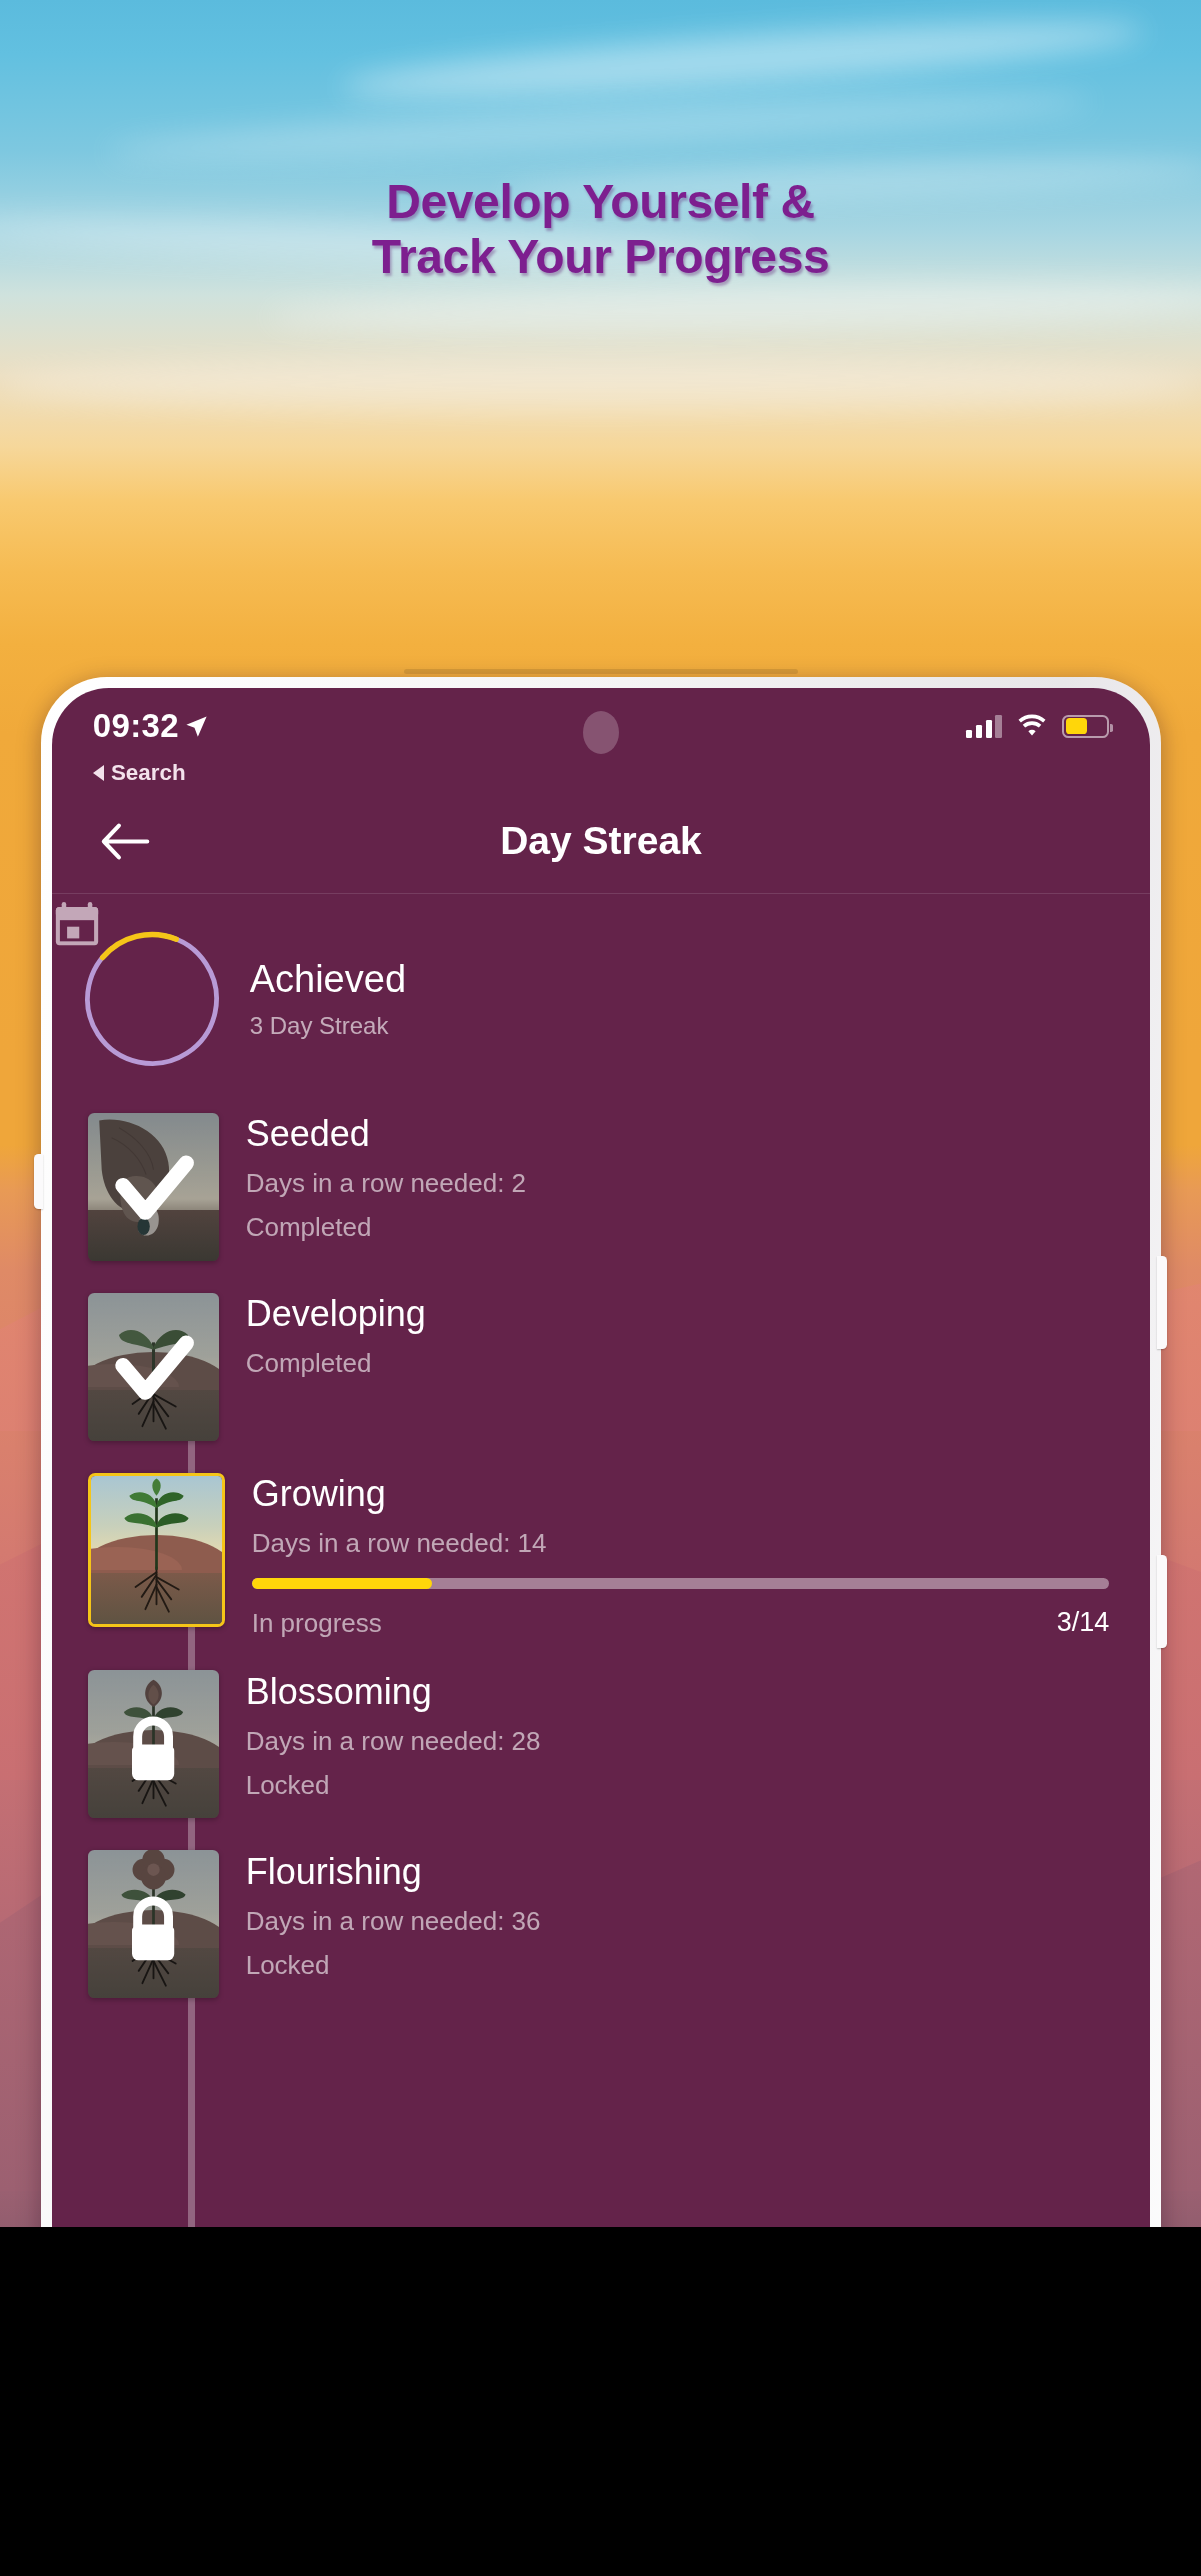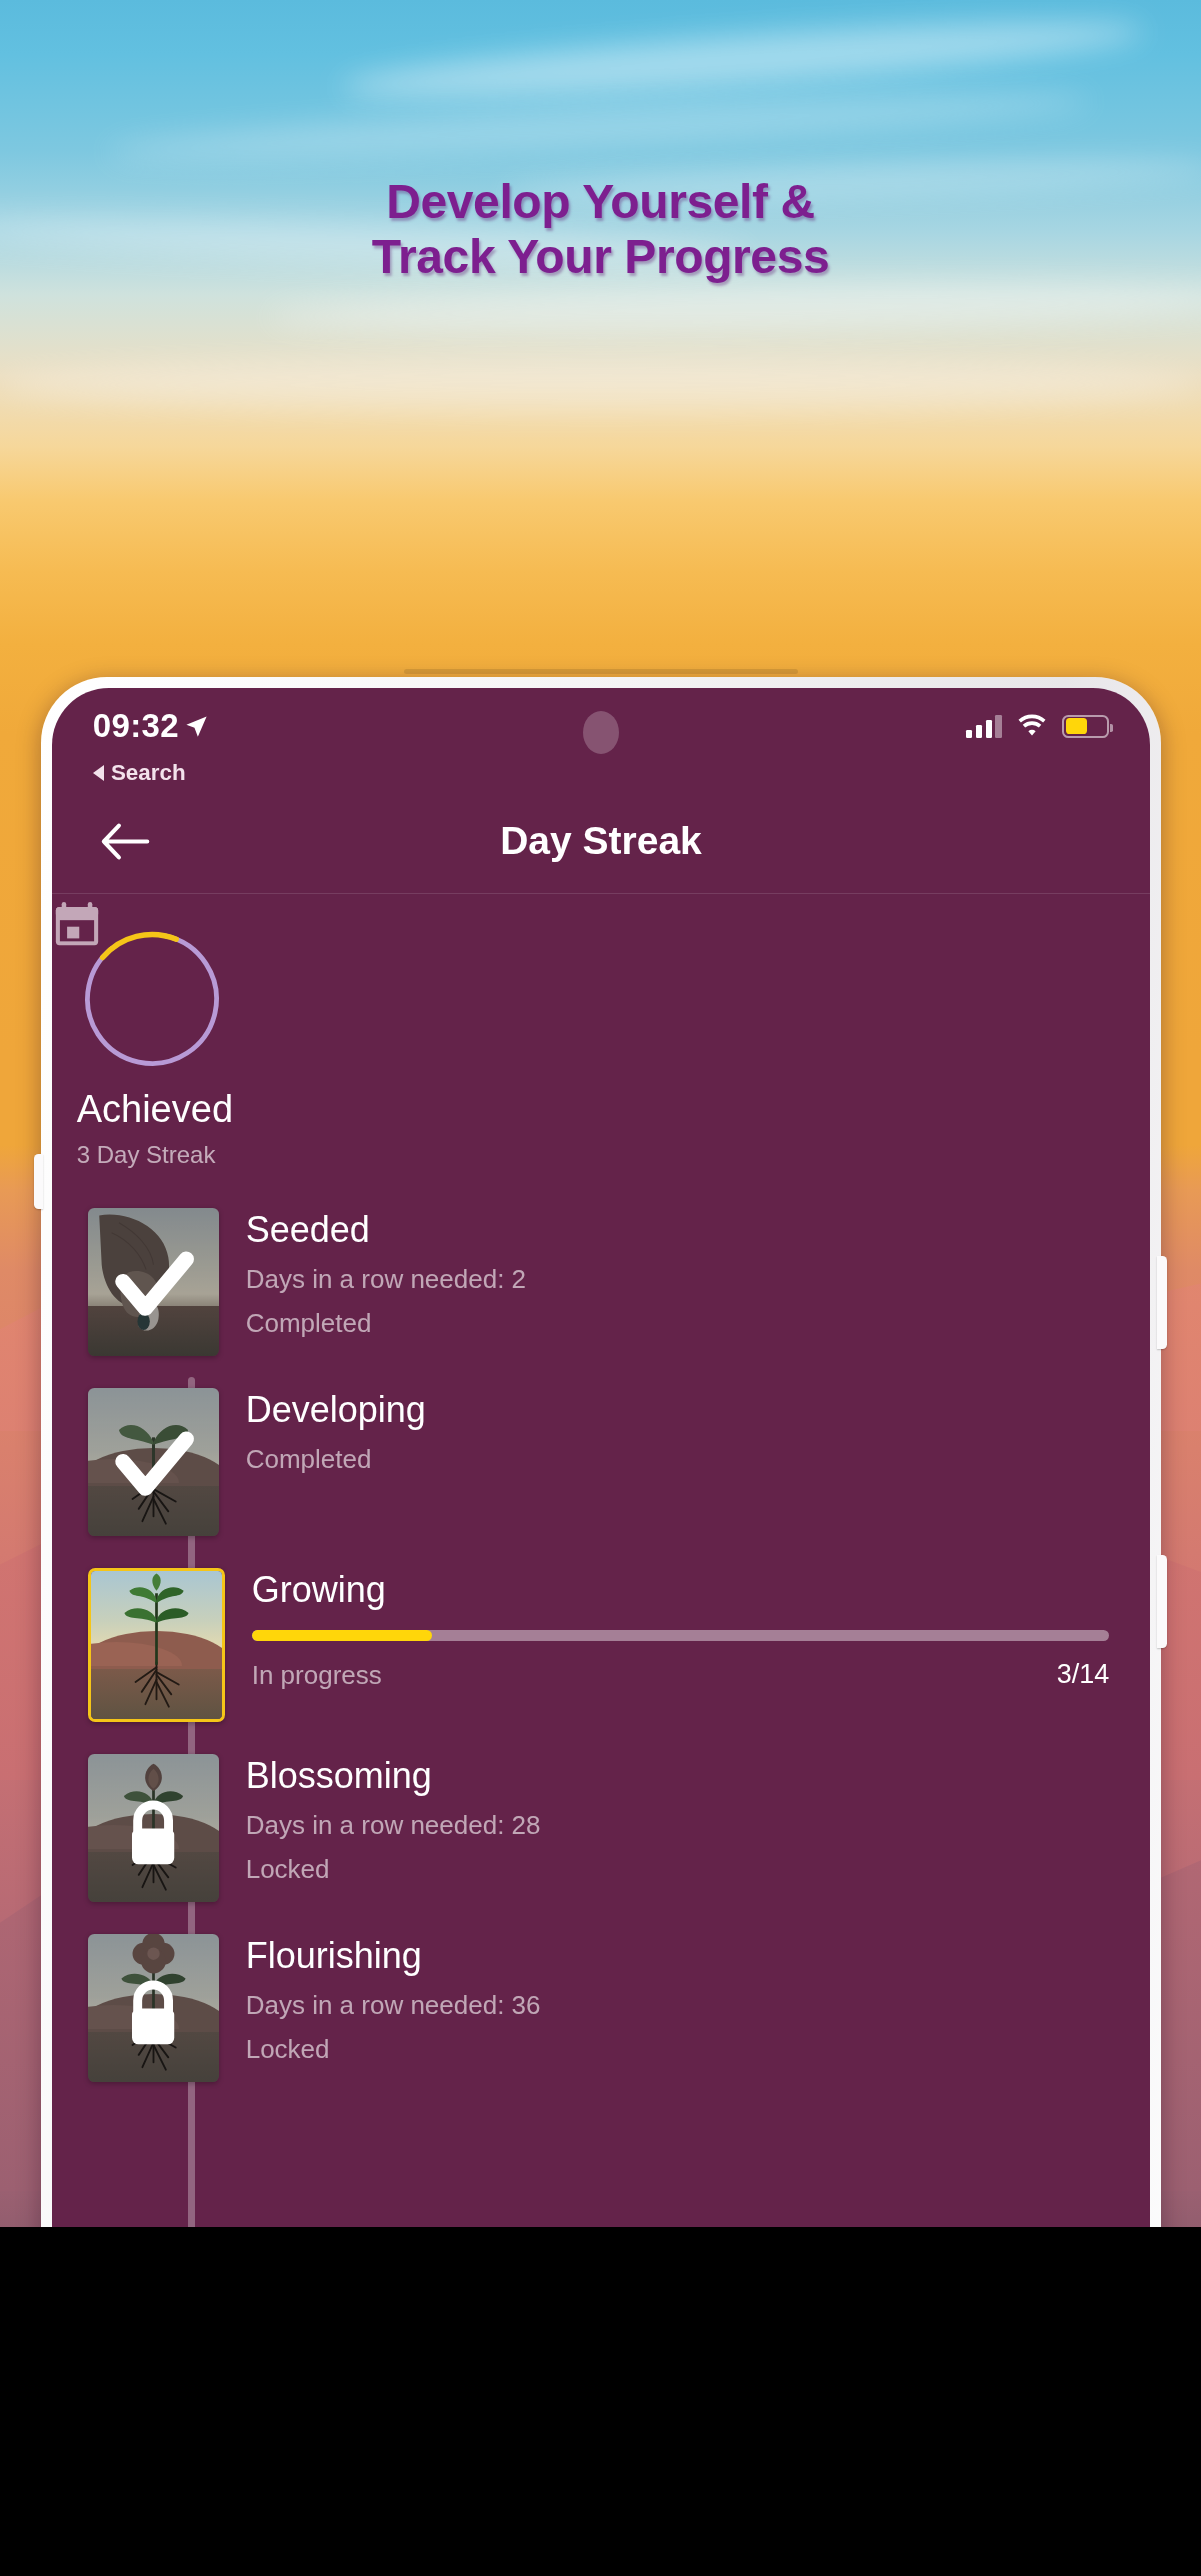--- a/index.html
+++ b/index.html
@@ -255,24 +255,23 @@
     top: 483px;
     width: 7.2px;
     height: 1279px;
     background: rgba(255,255,255,.30);
     border-radius: 3.6px;
   }
 
   
   .achieved-row {
     display: flex;
-    align-items: flex-start;
+    align-items: center;
     padding: 30px 41px 23px 25px;
-    gap: 14px;
-    flex-direction: column;
+    gap: 23px;
   }
   .ring-wrap { position: relative; width: 150px; height: 150px; flex: 0 0 auto; }
   .ring-wrap svg { position:absolute; inset:0; }
   .cal-icon {
     position: absolute; left: 50%; top: 50%;
     transform: translate(-50%,-50%);
     width: 55px; height: 54px;
   }
   .achieved-txt { display:flex; flex-direction:column; gap: 10.7px; }
   .achieved-title { color:#fff; font-size: 38px; }
@@ -502,20 +501,21 @@
                     <path d="M50 26 C38 18 30 22 28 16 C36 10 48 14 50 24 Z" fill="#3f7a35"></path>
                     <path d="M50 26 C62 18 70 22 72 16 C64 10 52 14 50 24 Z" fill="#2f6429"></path>
                     <path d="M50 42 C36 36 26 40 24 34 C34 26 48 32 50 40 Z" fill="#3a7131"></path>
                     <path d="M50 42 C64 36 74 40 76 34 C66 26 52 32 50 40 Z" fill="#2b5c26"></path>
                     <path d="M50 16 C45 10 46 4 50 2 C54 4 55 10 50 16 Z" fill="#447d38"></path>
                   </svg>
                 </div>
               </div>
               <div class="m-body">
                 <div class="m-title">Growing</div>
+                <div class="m-sub">Days in a row needed: 14</div>
                 <div class="progress-track">
                   <div class="progress-fill" style="width: 21%;"></div>
                 </div>
                 <div class="progress-row">
                   <div class="m-status">In progress</div>
                   <div class="progress-count">3/14</div>
                 </div>
               </div>
             </div>
             <div class="milestone">

